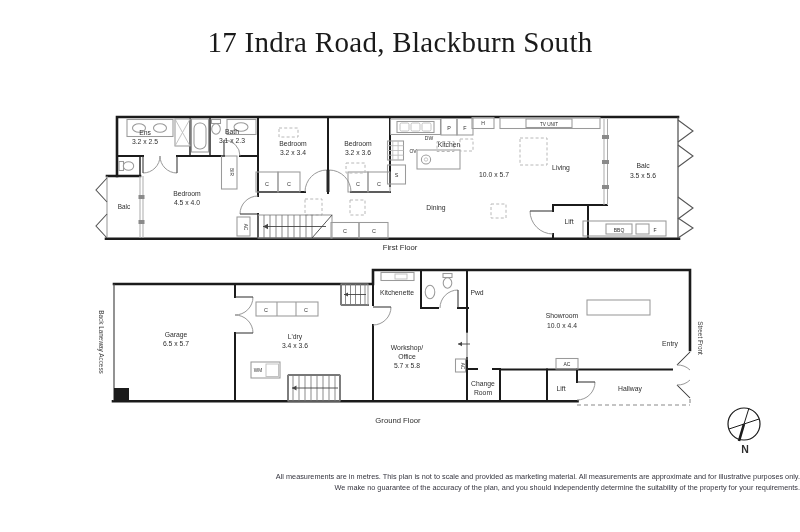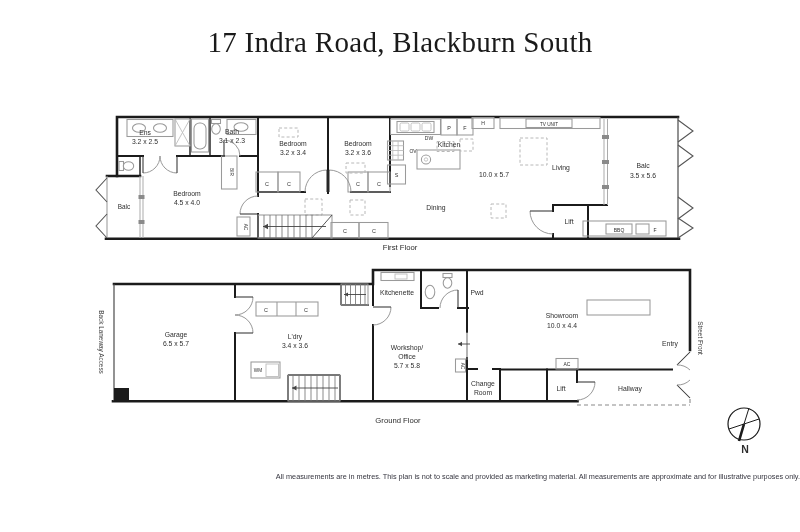--- a/index.html
+++ b/index.html
@@ -282,15 +282,16 @@
       <circle cx="744" cy="424" r="16" stroke="#1b1b1b" stroke-width="1.2" fill="none"></circle>
       <path d="M729,429 L759,419" stroke="#1b1b1b" stroke-width="1" fill="none"></path>
       <path d="M749,408 L744,424" stroke="#1b1b1b" stroke-width="1" fill="none"></path>
       <path d="M744,424 L739,441" stroke="#1b1b1b" stroke-width="2.6" fill="none"></path>
       <text x="745" y="453" style="font-size:10.5px;font-weight:bold;">N</text>
     </g>
   </svg>
 
   <div id="disclaimer">
     <div>All measurements are in metres. This plan is not to scale and provided as marketing material. All measurements are approximate and for illustrative purposes only.</div>
+    <div>We make no guarantee of the accuracy of the plan, and you should independently determine the suitability of the property for your requirements.</div>
   </div>
 
 </div>
 
 </body></html>

